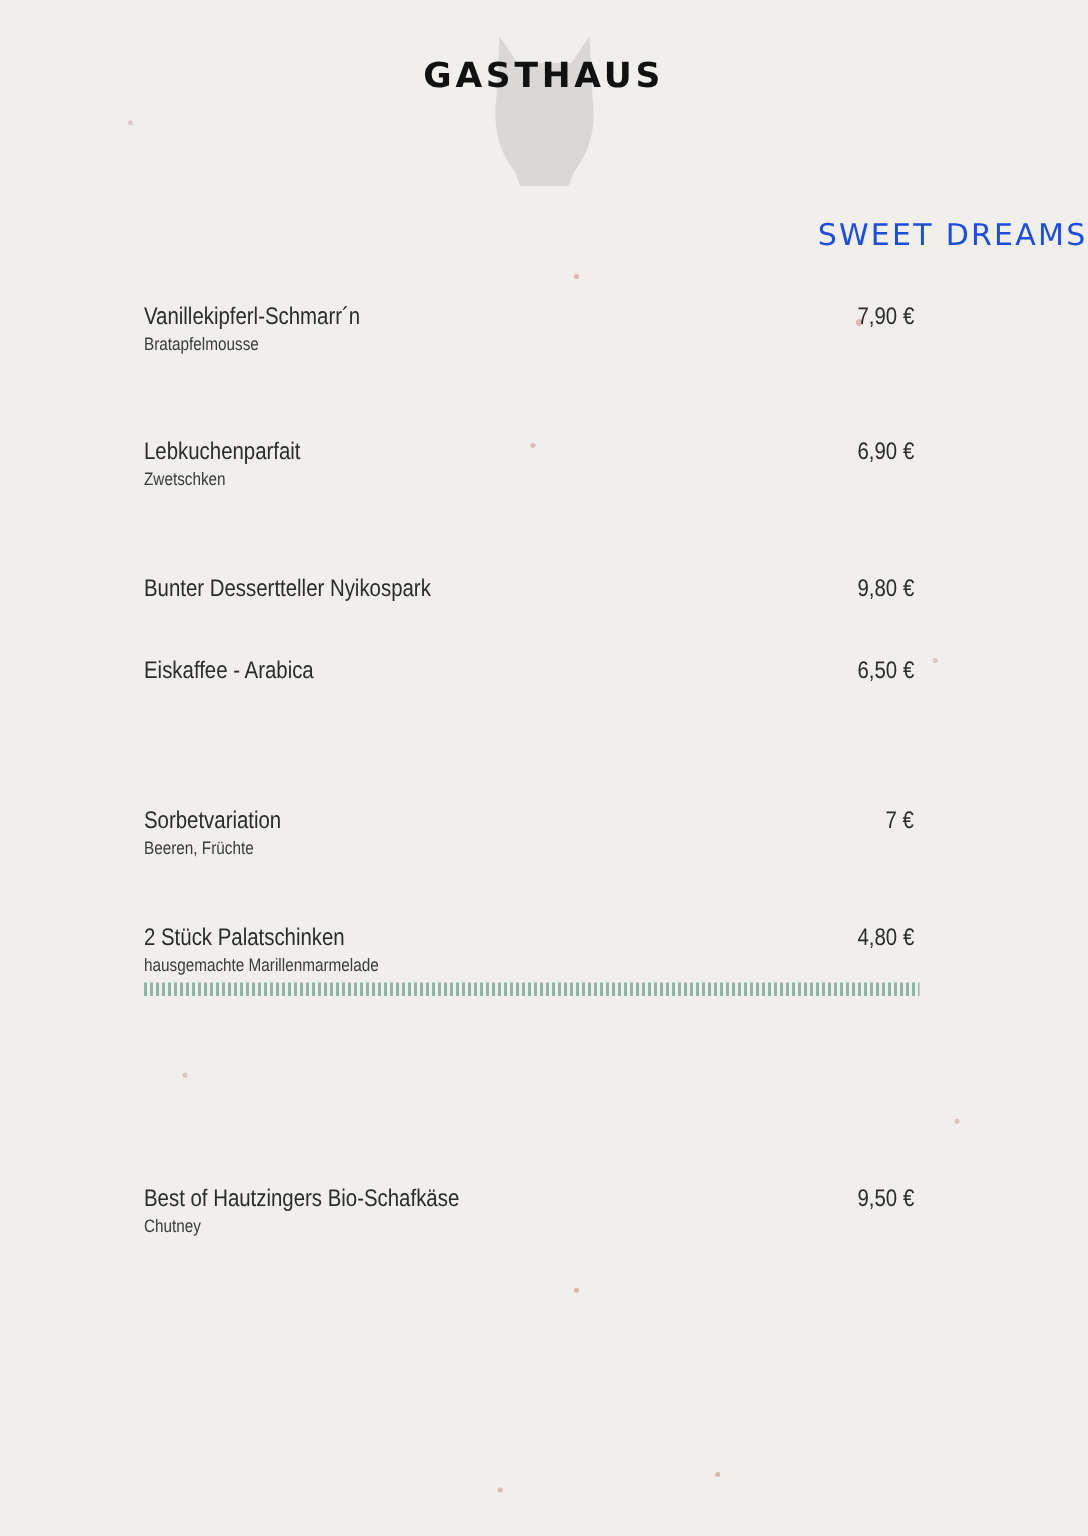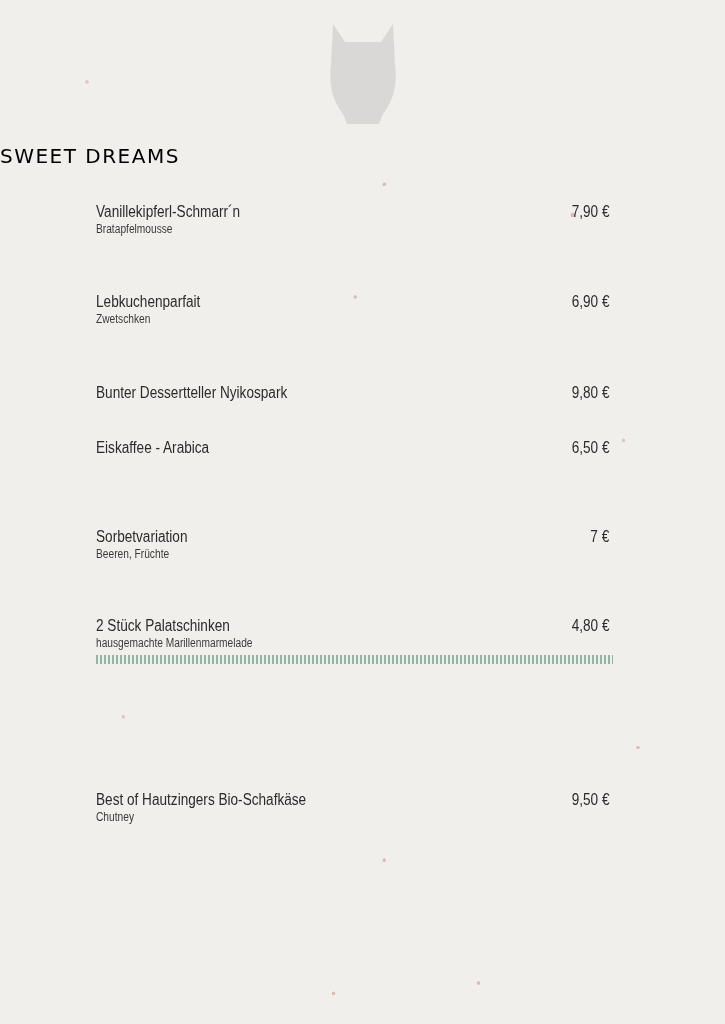--- a/index.html
+++ b/index.html
@@ -33,23 +33,23 @@
     color: #111; letter-spacing: 2px; line-height: 26px;
   }
   .logo-line1 { font-size: 23px; }
   .logo-line2 { font-size: 23px; letter-spacing: 2.5px; }
   .logo-line3 {
     position: relative;
     font-family: "DejaVu Sans", sans-serif; font-weight: bold;
     font-size: 10px; letter-spacing: 0.5px; color: #111; margin-top: 1px;
   }
   .section-title {
-    position: absolute; left: 0; right: 0; top: 144px; text-align: left;
+    position: absolute; left: 0; right: 0; top: 144px; text-align: right;
     font-family: "DejaVu Sans", sans-serif; font-size: 20px;
-    letter-spacing: 1.5px; color: #000000;
+    letter-spacing: 1.5px; color: #1d4ed8;
   }
   .item { position: absolute; left: 96px; width: 515px; margin-top: 22px; }
   .item-name {
     font-size: 16px; color: #2b2b2b; line-height: 20px;
     transform: scaleX(0.85); transform-origin: left;
     white-space: nowrap;
   }
   .item-desc {
     font-size: 12px; color: #3a3a3a; line-height: 15px;
     transform: scaleX(0.85); transform-origin: left;
@@ -66,20 +66,21 @@
     background: repeating-linear-gradient(to right, #8fb5a6 0 2px, transparent 2px 4px);
   }
 </style>
 </head>
 <body>
 
 <div class="logo">
   <svg class="logo-bg" viewBox="0 0 80 100">
     <path d="M10 0 L22 18 L58 18 L70 0 L72 40 Q76 70 60 90 L56 100 L24 100 L20 90 Q4 70 8 40 Z" fill="#777"></path>
   </svg>
+  <div class="logo-line2">GASTHAUS</div>
 </div>
 
 <div class="section-title">SWEET DREAMS</div>
 
 <div class="item" style="top:180px">
   <div class="item-name">Vanillekipferl-Schmarr´n</div>
   <div class="item-desc">Bratapfelmousse</div>
   <div class="item-price">7,90 €</div>
 </div>
 
@@ -92,21 +93,21 @@
 <div class="item" style="top:361px">
   <div class="item-name">Bunter Dessertteller Nyikospark</div>
   <div class="item-price">9,80 €</div>
 </div>
 
 <div class="item" style="top:416px">
   <div class="item-name">Eiskaffee - Arabica</div>
   <div class="item-price">6,50 €</div>
 </div>
 
-<div class="item" style="top:505px">
+<div class="item" style="top:516px">
   <div class="item-name">Sorbetvariation</div>
   <div class="item-desc">Beeren, Früchte</div>
   <div class="item-price">7 €</div>
 </div>
 
 <div class="item" style="top:594px">
   <div class="item-name">2 Stück Palatschinken</div>
   <div class="item-desc">hausgemachte Marillenmarmelade</div>
   <div class="item-price">4,80 €</div>
 </div>

